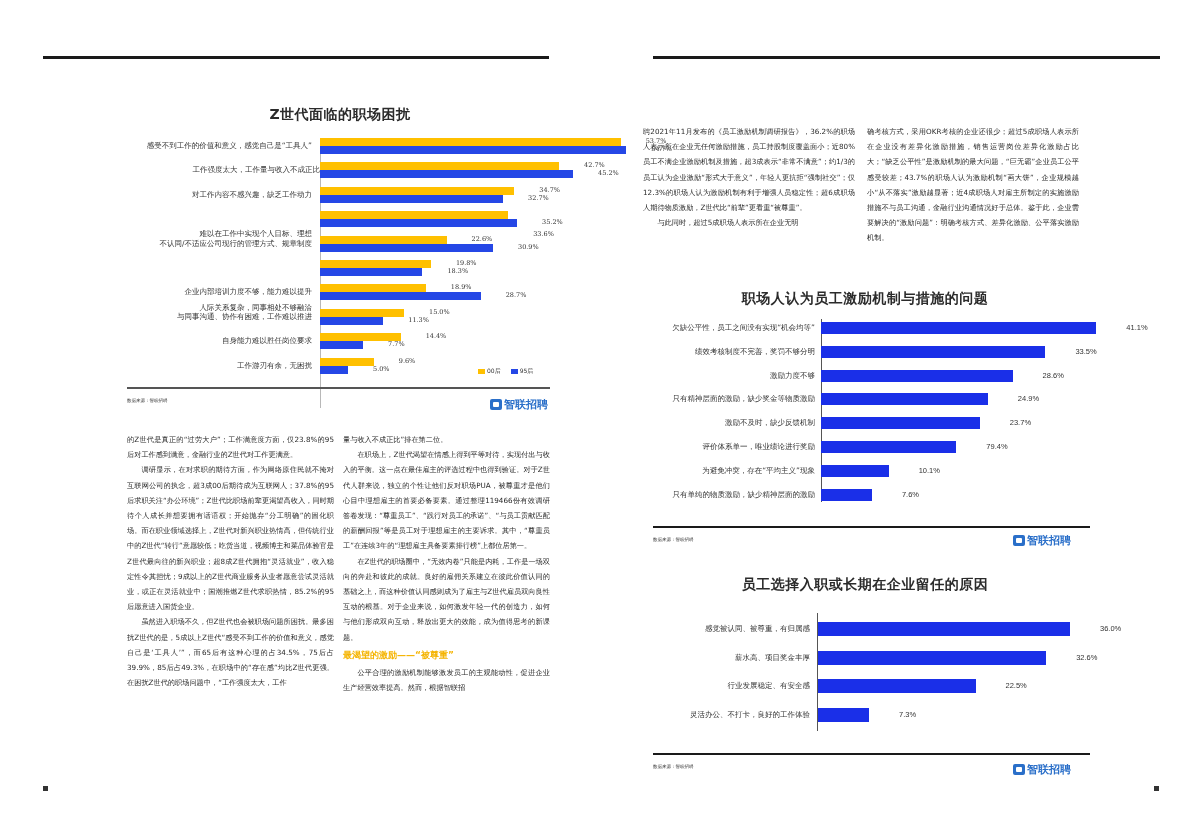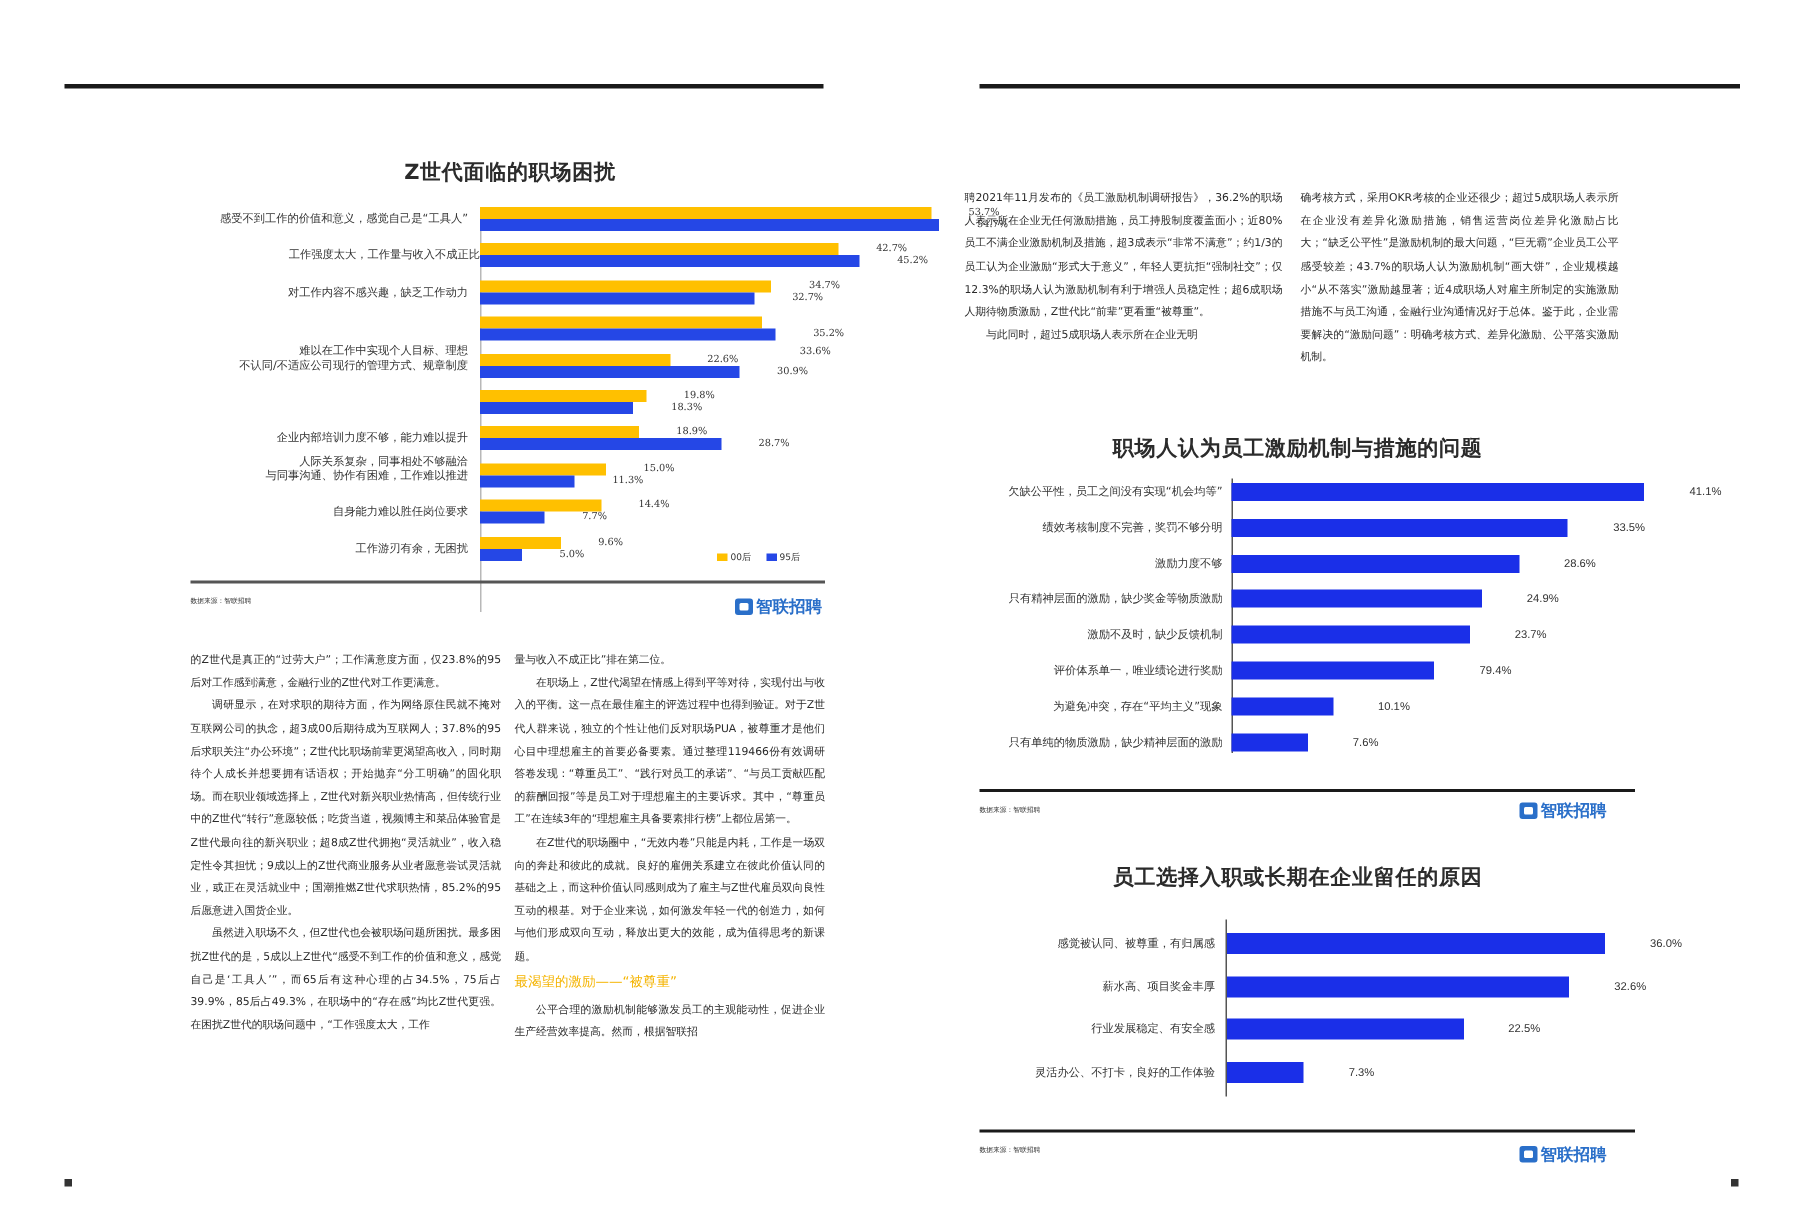--- a/index.html
+++ b/index.html
@@ -32,21 +32,21 @@
   .brand { position: absolute; display: flex; align-items: center; gap: 2px; color: #2a6fc9; font-weight: bold; font-size: 11px; }
   .brand-icon { width: 12px; height: 11px; background: #2a6fc9; border-radius: 2px; position: relative; }
   .brand-icon::after { content: ""; position: absolute; left: 3px; top: 3px; width: 6px; height: 5px; background: #fff; border-radius: 1px; }
 
   .legend { position: absolute; display: flex; gap: 10px; font-size: 6px; color: #333; }
   .legend span.sw { display: inline-block; width: 7px; height: 5px; margin-right: 2px; vertical-align: middle; }
 
   .text-col { position: absolute; font-size: 7.2px; line-height: 15.2px; color: #2a2a2a; text-align: justify; }
   .text-col p { text-indent: 2em; }
   .text-col p.noindent { text-indent: 0; }
-  .subhead { color: #f5b400; font-weight: normal; font-size: 9px; line-height: 20px; text-indent: 0 !important; }
+  .subhead { color: #f5b400; font-weight: bold; font-size: 9px; line-height: 20px; text-indent: 0 !important; }
 
   .bar-yellow { background: #ffc000; }
   .bar-blue { background: #2547e6; }
   .bar-blue2 { background: #1a2fe8; }
 </style>
 </head>
 <body>
 
 <div class="page left">
   <div class="top-rule"></div>

